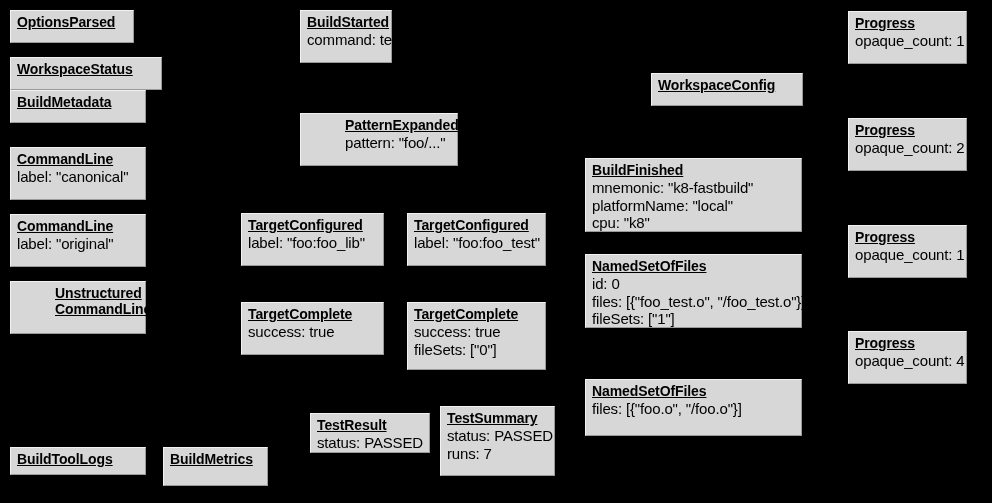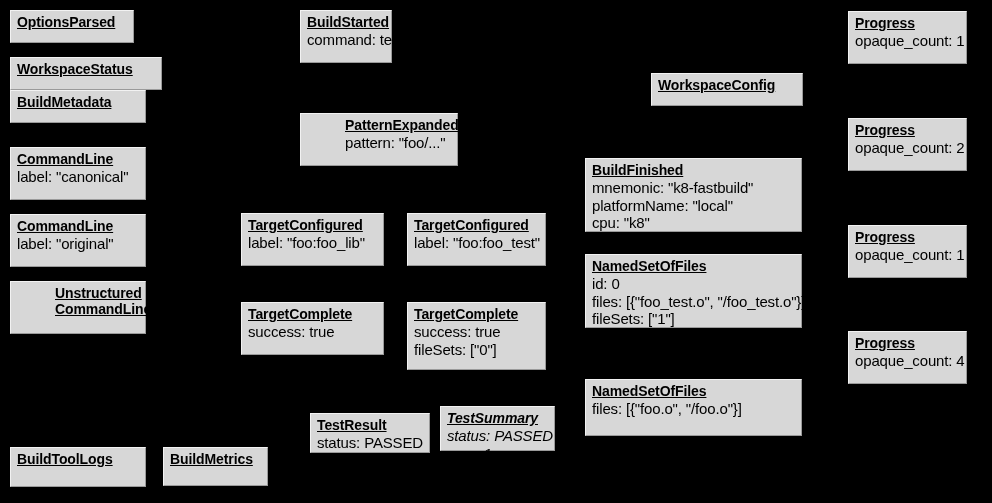--- a/index.html
+++ b/index.html
@@ -158,32 +158,32 @@
       <span class="node-fields">
         <span class="field">opaque_count: 4</span>
       </span>
     </div>
     <div class="node" style="left: 585px; top: 379px; width: 217px; height: 57px;">
       <span class="node-title">NamedSetOfFiles</span>
       <span class="node-fields">
         <span class="field">files: [{"foo.o", "/foo.o"}]</span>
       </span>
     </div>
-    <div class="node" style="left: 440px; top: 406px; width: 115px; height: 45px; font-style: italic;">
+    <div class="node" style="left: 440px; top: 406px; width: 115px; height: 70px;">
       <span class="node-title">TestSummary</span>
       <span class="node-fields">
         <span class="field">status: PASSED</span>
-        <span class="field">runs: 1</span>
+        <span class="field">runs: 7</span>
       </span>
     </div>
     <div class="node" style="left: 310px; top: 413px; width: 120px; height: 40px;">
       <span class="node-title">TestResult</span>
       <span class="node-fields">
         <span class="field">status: PASSED</span>
       </span>
     </div>
-    <div class="node" style="left: 10px; top: 447px; width: 136px; height: 40px;">
+    <div class="node" style="left: 10px; top: 447px; width: 136px; height: 28px;">
       <span class="node-title">BuildToolLogs</span>
     </div>
     <div class="node" style="left: 163px; top: 447px; width: 105px; height: 39px;">
       <span class="node-title">BuildMetrics</span>
     </div>
   </div>
 
 </body></html>

